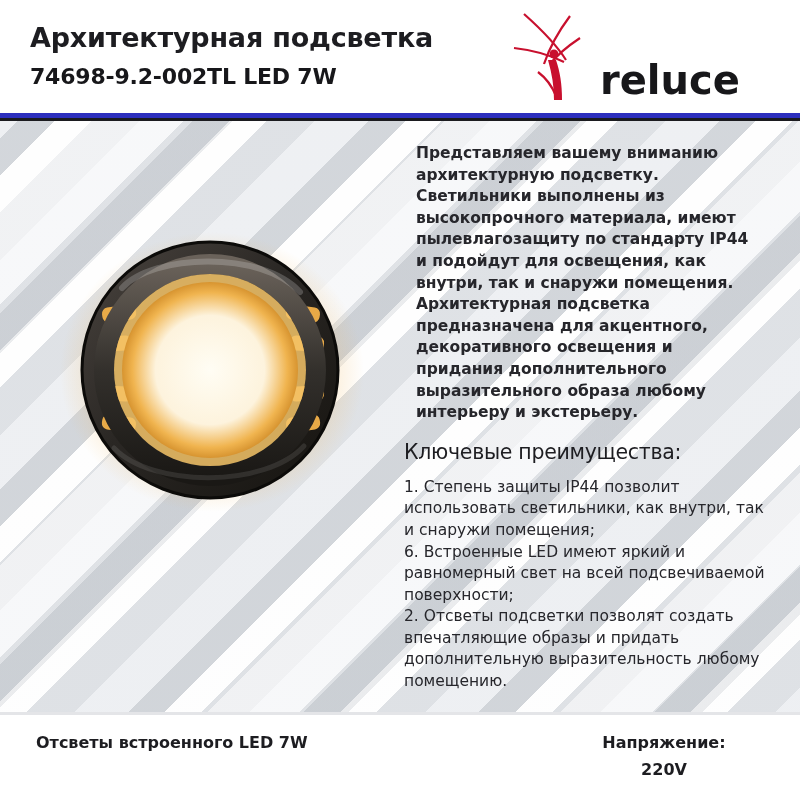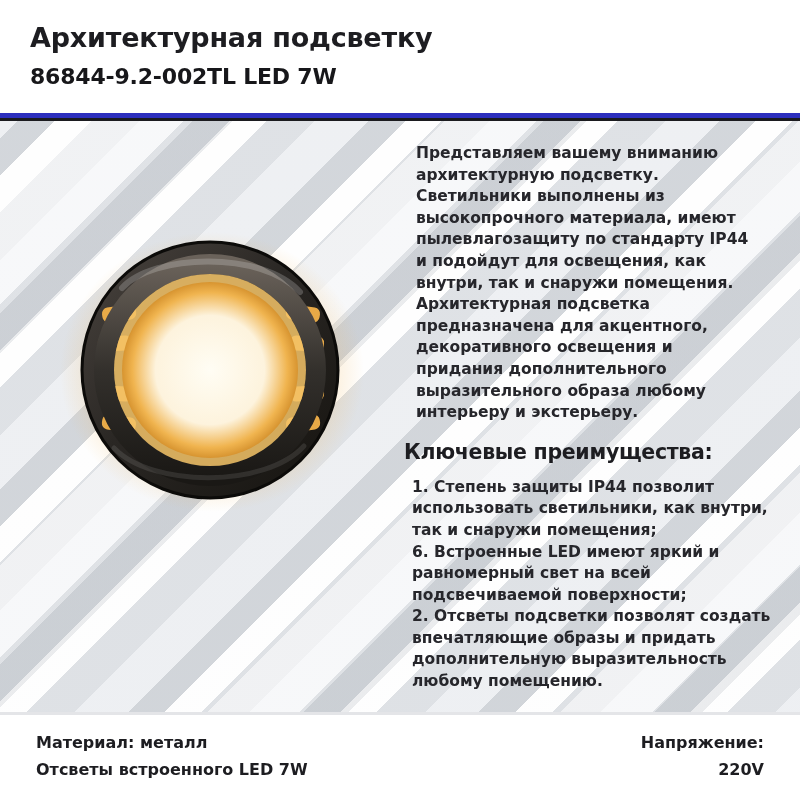--- a/index.html
+++ b/index.html
@@ -122,29 +122,29 @@
   .copy p.intro {
     margin: 12px;
     font-size: 15.5px;
     line-height: 21.6px;
     font-weight: bold;
     color: #26262b;
   }
   .adv-title {
     margin: 16px 0 0 0;
     font-size: 20.5px;
-    font-weight: bold;
+    font-weight: normal;
     color: #1d1d21;
     letter-spacing: -0.3px;
   }
   .adv-list {
-    margin: 13px 0 0 8px;
+    margin: 13px 0 0 0;
     font-size: 15.5px;
     line-height: 21.6px;
-    font-weight: bold;
+    font-weight: normal;
     color: #26262b;
   }
   .adv-list div { margin: 0; }
 
   
   .footer {
     position: absolute;
     left: 0;
     bottom: 0;
     width: 800px;
@@ -165,39 +165,55 @@
     top: 14px;
     font-size: 16px;
     font-weight: bold;
     color: #1d1d21;
     line-height: 27px;
   }
   .footer-right {
     position: absolute;
     right: 36px;
     top: 14px;
-    text-align: right;
+    text-align: center;
     font-size: 16px;
     font-weight: bold;
     color: #1d1d21;
     line-height: 27px;
     width: 200px;
   }
 </style>
 </head>
 <body>
 
 <div class="page">
   <div class="bg-texture"></div>
   <div class="bg-texture2"></div>
 
   <div class="header">
-    <div class="title-main">Архитектурная подсветку</div>
-    <div class="title-sub">86844-9.2-002TL  LED 7W</div>
-
+    <div class="title-main">Архитектурная подсветка</div>
+    <div class="title-sub">74698-9.2-002TL  LED 7W</div>
+
+    <div class="logo">
+      <svg width="270" height="96" viewBox="0 0 270 96" xmlns="http://www.w3.org/2000/svg">
+        <g fill="none" stroke="#c8102e" stroke-width="2.2">
+          <path d="M16 6 C 34 22, 48 36, 58 52"></path>
+          <path d="M62 8 C 50 24, 42 38, 36 56"></path>
+          <path d="M6 40 C 24 42, 40 46, 56 54"></path>
+          <path d="M72 30 C 60 38, 50 46, 42 56"></path>
+          <path d="M30 64 C 38 70, 44 78, 48 88"></path>
+        </g>
+        <g fill="#c8102e">
+          <circle cx="46" cy="46" r="4.5"></circle>
+        </g>
+        <path d="M40 52 C 44 66, 46 78, 46 92 L 54 92 C 54 76, 52 64, 48 52 Z" fill="#c8102e"></path>
+        <text x="92" y="86" font-family="DejaVu Sans, sans-serif" font-size="40" font-weight="bold" fill="#17171a">reluce</text>
+      </svg>
+    </div>
   </div>
   <div class="header-rule"></div>
   <div class="header-rule dark"></div>
 
   <div class="product">
     <svg width="320" height="320" viewBox="0 0 320 320" xmlns="http://www.w3.org/2000/svg">
       <defs>
         <radialGradient id="glow" cx="50%" cy="50%" r="50%">
           <stop offset="0%" stop-color="#fffdf4"></stop>
           <stop offset="62%" stop-color="#fdf3dd"></stop>
@@ -251,21 +267,20 @@
     <div class="adv-list">
       <div>1. Степень защиты IP44 позволит использовать светильники, как внутри, так и снаружи помещения;</div>
       <div>6. Встроенные LED имеют яркий и равномерный свет на всей подсвечиваемой поверхности;</div>
       <div>2. Отсветы подсветки позволят создать впечатляющие образы и придать дополнительную выразительность любому помещению.</div>
     </div>
   </div>
 
   <div class="footer-rule"></div>
   <div class="footer">
     <div class="footer-left">
-      <div>Материал: металл</div>
       <div>Отсветы встроенного  LED 7W</div>
     </div>
     <div class="footer-right">
       <div>Напряжение:</div>
       <div>220V</div>
     </div>
   </div>
 </div>
 
 </body></html>

